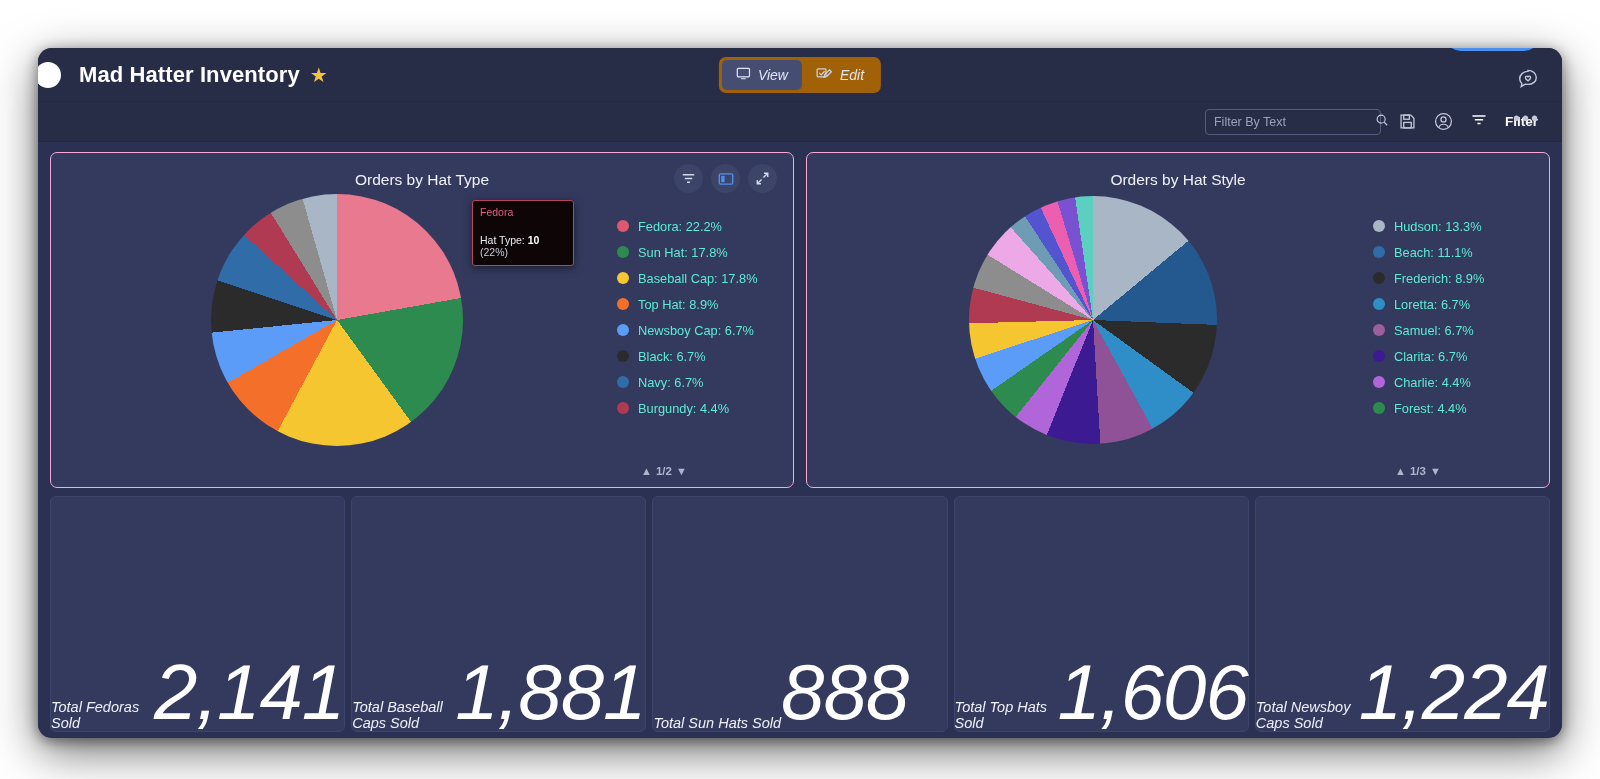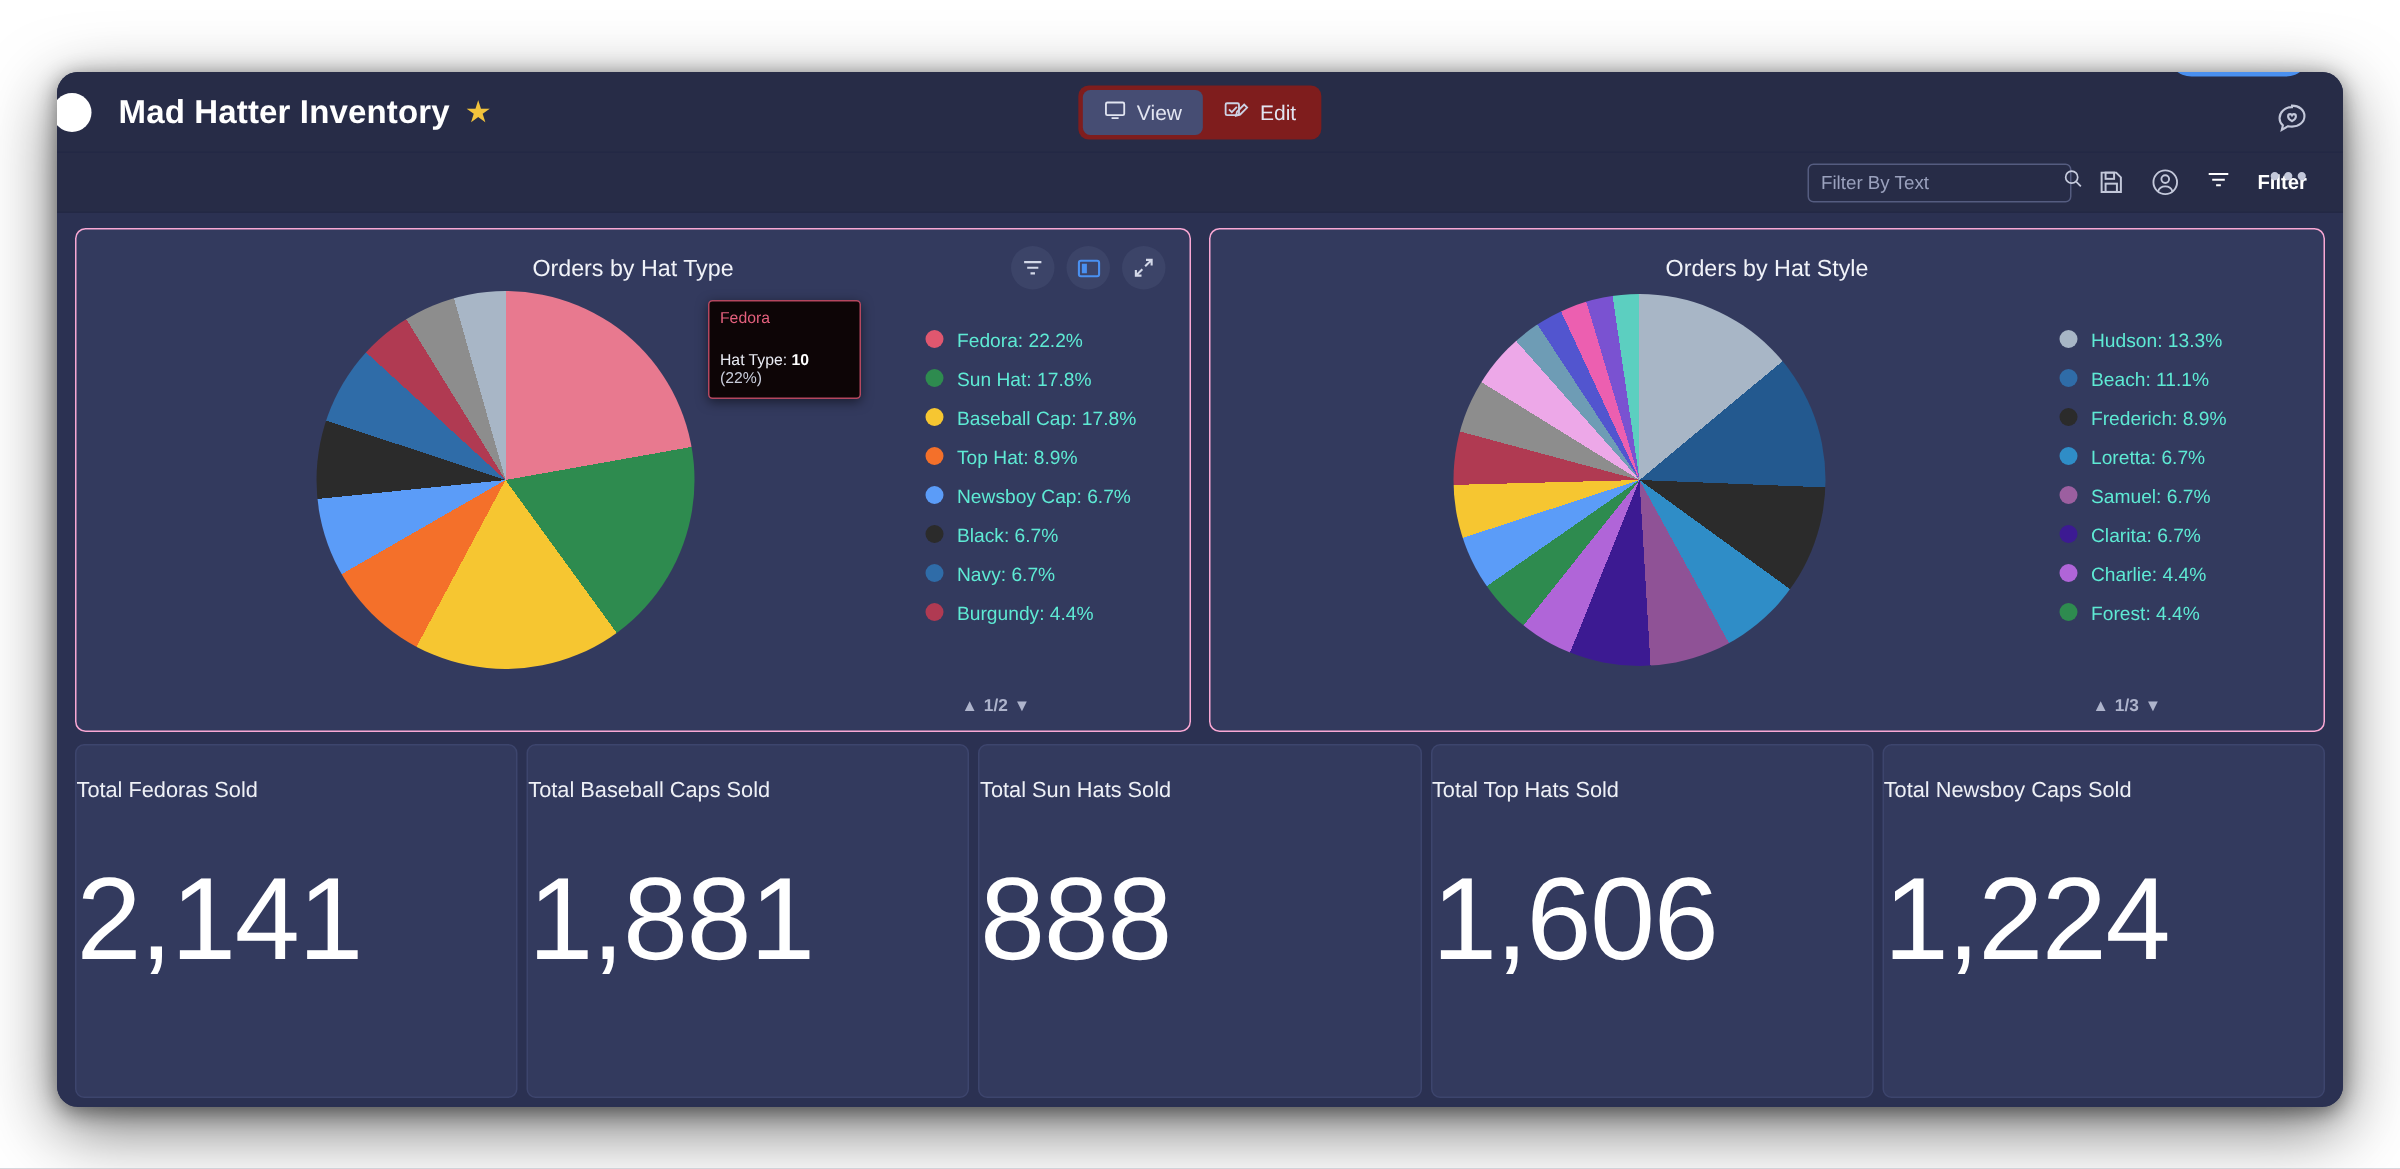--- a/index.html
+++ b/index.html
@@ -47,23 +47,24 @@
   }
   .doc-title {
     font-size: 22px; font-weight: bold; color: #ffffff;
     letter-spacing: .1px; white-space: nowrap;
   }
   .star-icon { font-size: 20px; color: #f2c33c; line-height: 1; }
   .viewedit {
     position: absolute; left: 50%; top: 50%;
     transform: translate(-50%, -50%);
     display: flex;
-    background: #7f1d1d;
+    background: #a16207;
     border-radius: 7px;
     padding: 3px;
+    font-style: italic;
   }
   .ve-btn {
     display: flex; align-items: center; gap: 7px;
     padding: 6px 14px;
     font-size: 14px; color: #e2e5f1;
     border-radius: 5px;
     cursor: pointer; white-space: nowrap;
   }
   .ve-btn.active { background: #464d73; }
   .topbar-right {
@@ -195,22 +196,23 @@
   .tt-row { color: #e9ebf3; font-size: 10.5px; }
   .tt-row b { color: #ffffff; }
   .tt-row span.pct { color: #c8ccda; }
   
   .row-kpis { display: flex; gap: 6px; margin-top: 8px; height: 236px; }
   .kpi {
     flex: 1;
     background: #333a5e;
     border: 1px solid #3d456d;
     border-radius: 6px;
-    display: flex; flex-direction: column; align-items: flex-start;
+    display: flex; flex-direction: row; align-items: flex-end;
     padding-top: 22px;
+    font-style: italic;
   }
   .kpi-label { color: #eef0f6; font-size: 14.5px; }
   .kpi-value {
     color: #ffffff;
     font-size: 78px;
     font-weight: normal;
     line-height: 1;
     margin-top: 38px;
     letter-spacing: -1px;
   }

